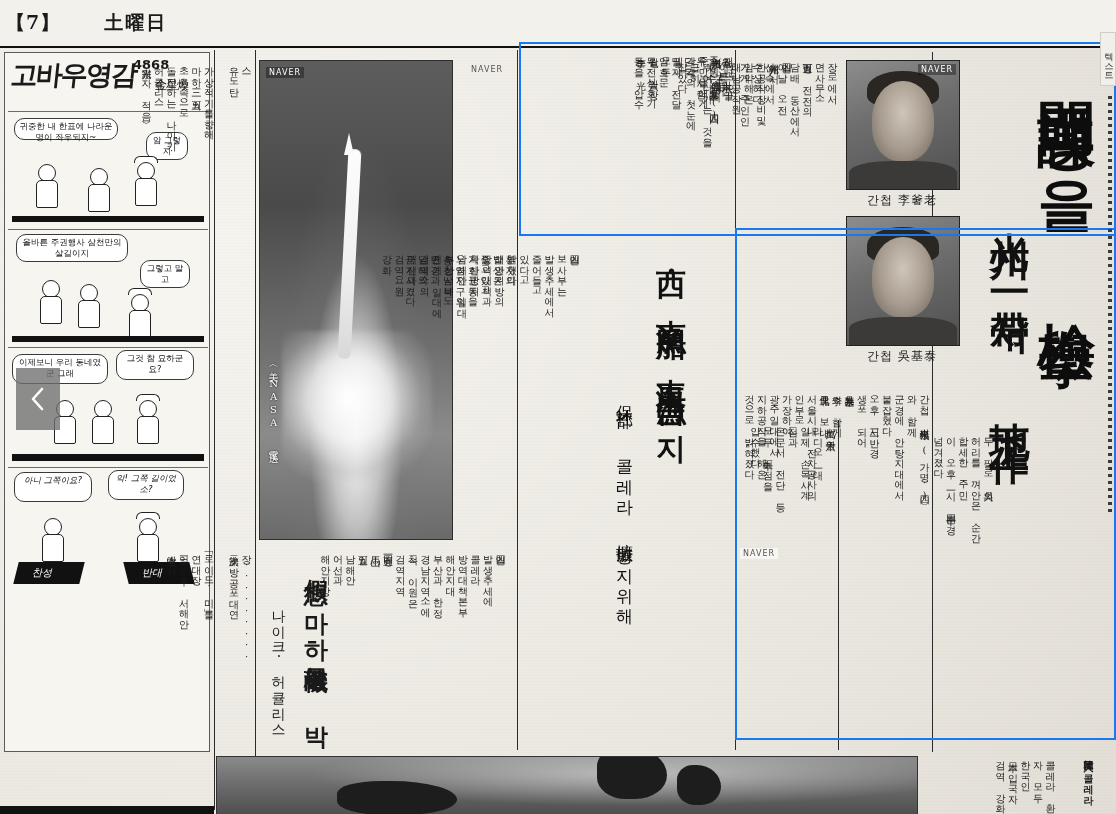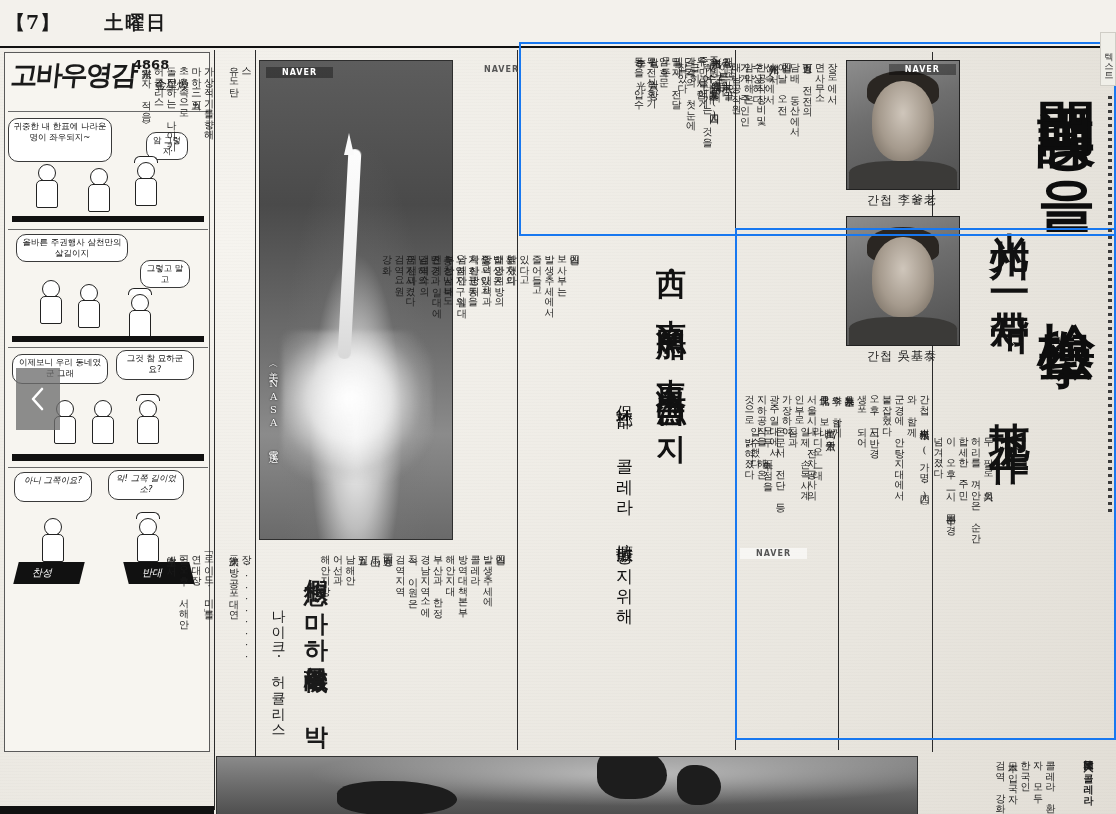--- a/index.html
+++ b/index.html
@@ -204,23 +204,22 @@
     width: 150px; height: 150px;
     background: radial-gradient(ellipse at 45% 45%, rgba(255,255,255,0.98) 0%, rgba(245,245,245,0.8) 35%, rgba(190,190,190,0.35) 62%, rgba(0,0,0,0) 80%);
     filter: blur(2px);
   }
   .photo-credit {
     position: absolute;
     font-family: "DejaVu Sans", sans-serif;
     font-size: 8px;
     color: #fff;
     background: rgba(0,0,0,0.35);
-    padding: 1px 16px;
+    padding: 1px 3px;
     letter-spacing: 1px;
-    font-weight: bold;
   }
   .vertical-caption {
     position: absolute;
     writing-mode: vertical-rl;
     text-orientation: upright;
     color: #fff;
     font-family: "DejaVu Serif", serif;
     font-size: 10px;
     letter-spacing: 2px;
     text-shadow: 0 0 2px #000;
@@ -379,21 +378,21 @@
   <div class="vrule" style="left:735px; height:700px;"></div>
   <div class="vrule" style="left:838px; top:420px; height:330px;"></div>
   <div class="vrule" style="left:932px; top:52px; height:700px;"></div>
 
   <div class="cartoon">
     <div class="cartoon-title">고바우영감</div>
     <div class="cartoon-num">4868</div>
     <div class="cartoon-sub">金星煥</div>
 
     <div class="strip" style="top:58px; height:118px;">
-      <div class="bubble" style="left:0; top:6px; width:104px; height:44px;">귀중한 내 한표에
+      <div class="bubble" style="left:6px; top:6px; width:104px; height:22px;">귀중한 내 한표에
 나라운명이 좌우되지~</div>
       <div class="bubble" style="left:138px; top:20px; width:42px; height:28px;">암
 그렇지</div>
       <div class="fig-head" style="left:30px; top:52px;"></div>
       <div class="fig-body" style="left:28px; top:68px;"></div>
       <div class="fig-head" style="left:82px; top:56px;"></div>
       <div class="fig-body" style="left:80px; top:72px;"></div>
       <div class="fig-hat" style="left:126px; top:44px;"></div>
       <div class="fig-head" style="left:129px; top:50px;"></div>
       <div class="fig-body" style="left:127px; top:66px;"></div>

